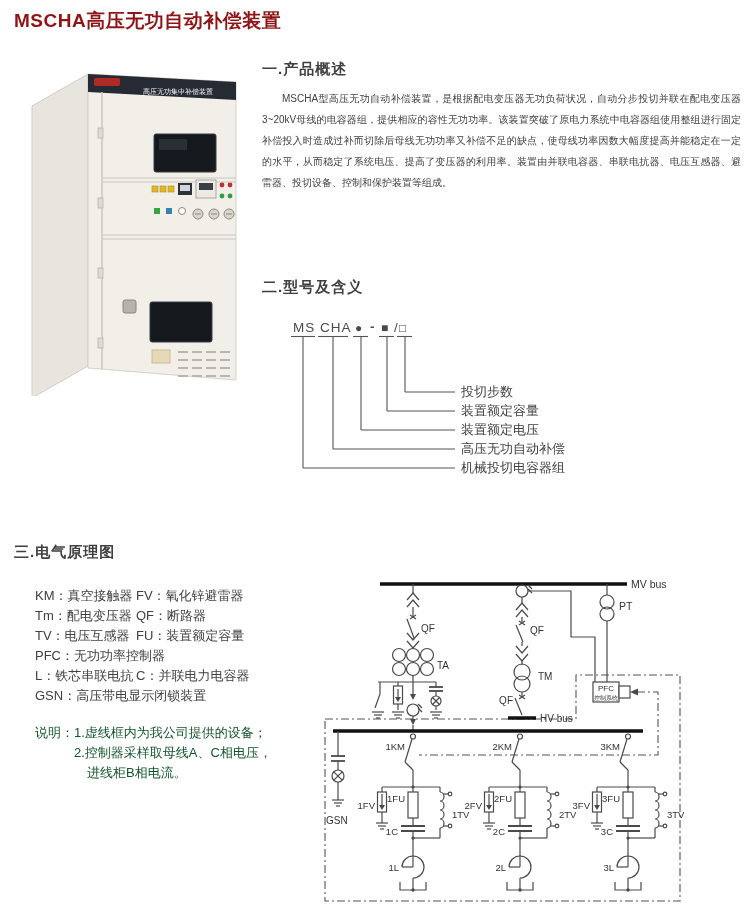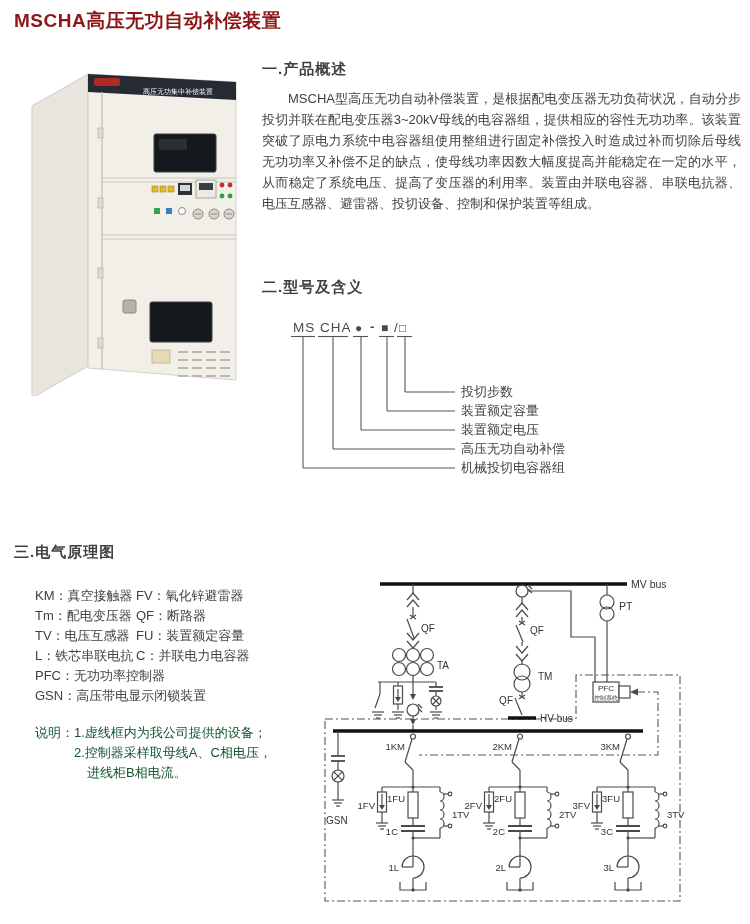--- a/index.html
+++ b/index.html
@@ -1,21 +1,21 @@
 <!DOCTYPE html>
 <html><head>
 <meta charset="utf-8">
 <style>
   html,body{margin:0;padding:0;background:#fff;}
   .page{position:relative;width:750px;height:924px;background:#ffffff;overflow:hidden;
         font-family:"Liberation Sans","DejaVu Sans",sans-serif;color:#3f3f3f;}
   .abs{position:absolute;}
   h1.title{margin:0;font-size:19px;font-weight:bold;color:#8e1517;letter-spacing:0.5px;}
   h2.sec{margin:0;font-size:15px;font-weight:bold;color:#404040;letter-spacing:1px;}
-  p.body{margin:0;font-size:13px;line-height:21px;color:#404040;text-align:justify;text-indent:2em;}
+  p.body{margin:0;font-size:10px;line-height:21px;color:#404040;text-align:justify;text-indent:2em;}
   .legend-row{font-size:13px;line-height:20px;color:#404040;}
   .legend-row .l{display:inline-block;min-width:101px;}
   .notes div{font-size:13px;line-height:20px;color:#14532d;}
   .notes .n1{padding-left:39px;text-align:right;}
   .notes .n2{padding-left:52px;}
   svg text{font-family:"Liberation Sans","DejaVu Sans",sans-serif;}
 </style>
 </head>
 <body>
 
@@ -140,22 +140,22 @@
       </g>
     </svg>
   </div>
 
   <h2 class="sec abs" style="left:14px;top:543px;">三.电气原理图</h2>
 
   <div class="abs" style="left:35px;top:586px;">
     <div class="legend-row"><span class="l">KM：真空接触器</span><span class="r">FV：氧化锌避雷器</span></div>
     <div class="legend-row"><span class="l">Tm：配电变压器</span><span class="r">QF：断路器</span></div>
     <div class="legend-row"><span class="l">TV：电压互感器</span><span class="r">FU：装置额定容量</span></div>
+    <div class="legend-row"><span class="l">PFC：无功功率控制器</span></div>
     <div class="legend-row"><span class="l">L：铁芯串联电抗</span><span class="r">C：并联电力电容器</span></div>
-    <div class="legend-row"><span class="l">PFC：无功功率控制器</span></div>
     <div class="legend-row"><span class="l">GSN：高压带电显示闭锁装置</span></div>
   </div>
 
   <div class="abs notes" style="left:35px;top:723px;">
     <div class="n0">说明：1.虚线框内为我公司提供的设备；</div>
     <div class="n1">2.控制器采样取母线A、C相电压，</div>
     <div class="n2">进线柜B相电流。</div>
   </div>
 
   <div class="abs" style="left:322px;top:570px;">

